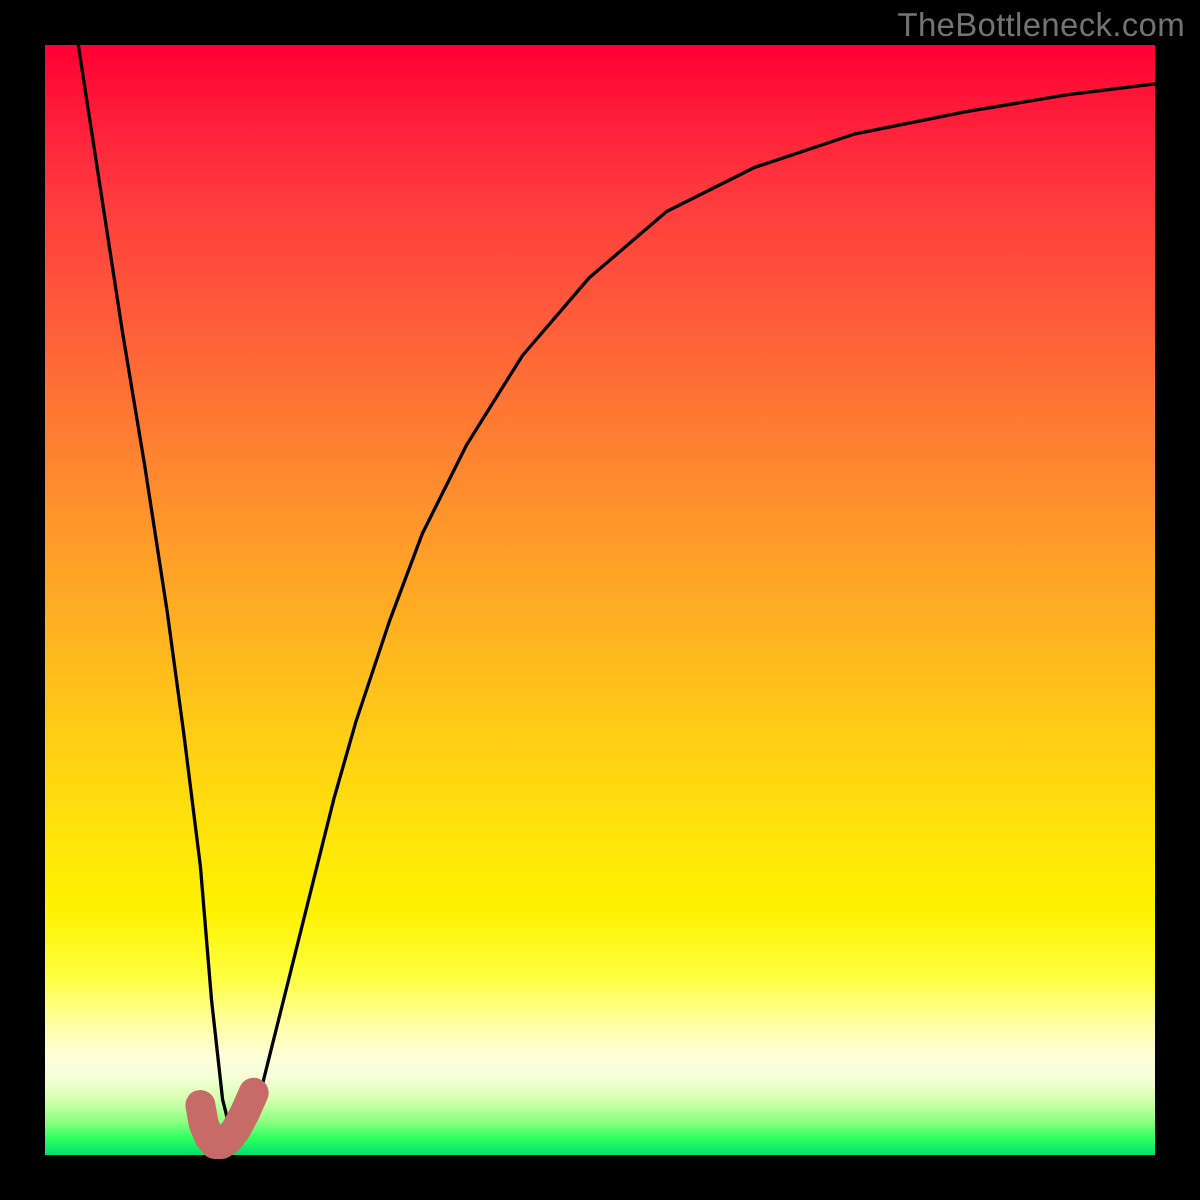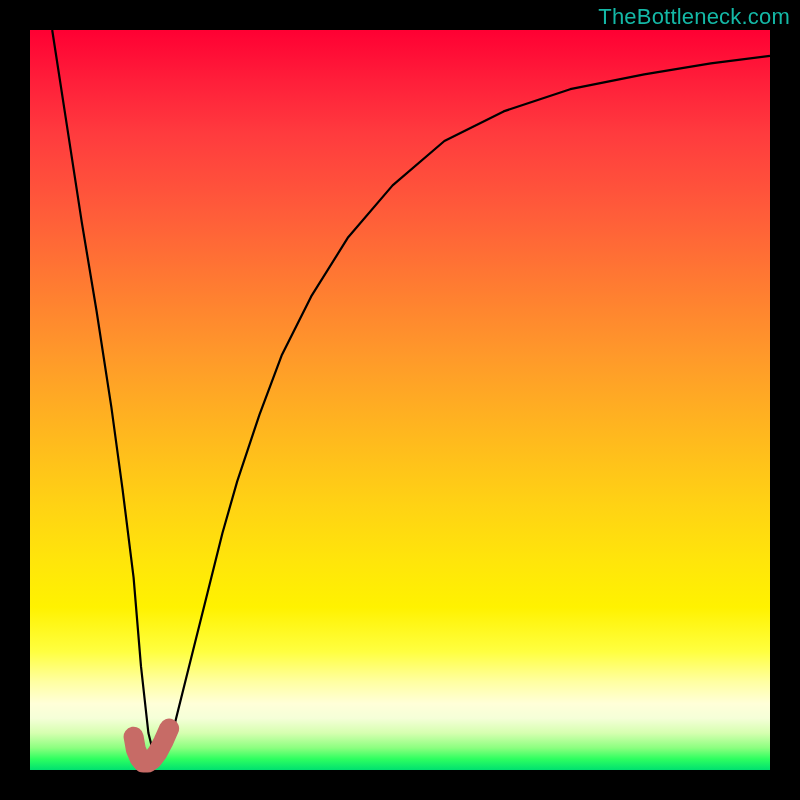--- a/index.html
+++ b/index.html
@@ -51,21 +51,21 @@
     left: 0;
     top: 0;
     width: 740px;
     height: 740px;
     overflow: visible;
   }
   .attribution {
     position: absolute;
     top: 4px;
     right: 10px;
-    color: #14b8a6;
+    color: #737373;
     font-size: 22px;
     letter-spacing: 0.2px;
     user-select: none;
   }
 </style>
 </head>
 <body>
 
 <div class="frame">
   <div class="attribution">TheBottleneck.com</div>

